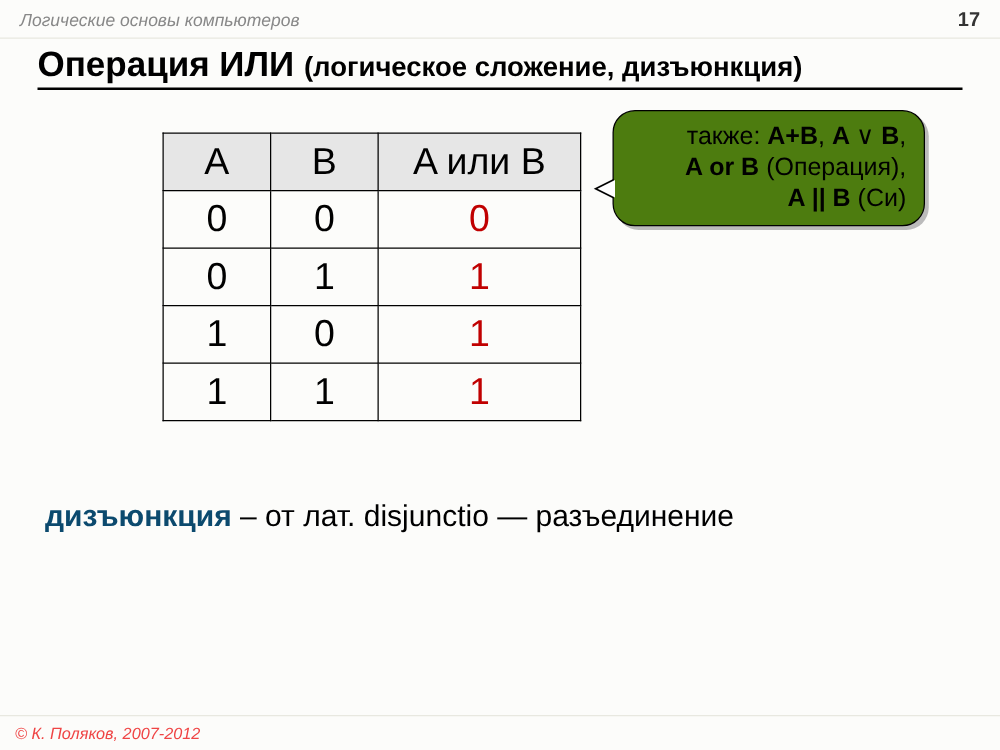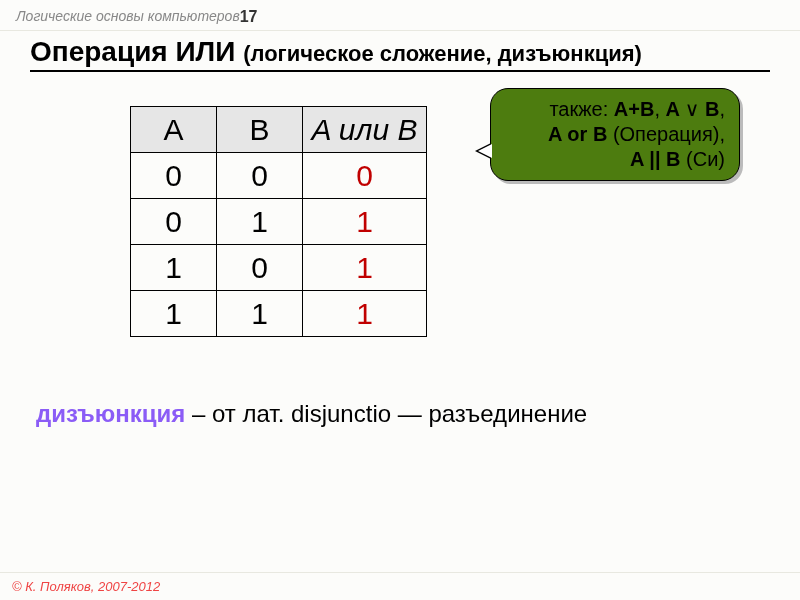--- a/index.html
+++ b/index.html
@@ -9,21 +9,21 @@
     font-family: Arial, sans-serif;
     position: relative;
     overflow: hidden;
   }
   .header-bar {
     position: absolute; top: 0; left: 0; right: 0;
     padding: 8px 16px 4px 16px;
     color: #888;
     font-style: italic;
     font-size: 14px;
-    display: flex; 
+    display: flex; justify-content: space-between;
     border-bottom: 1px solid #e8e8e0;
   }
   .page-num { font-weight: bold; font-style: normal; font-size: 16px; color: #333; }
   .title-line {
     position: absolute; top: 36px; left: 30px; right: 30px;
     border-bottom: 2px solid #000;
     padding-bottom: 2px;
   }
   .title-main { font-weight: bold; font-size: 28px; }
   .title-sub { font-weight: bold; font-size: 22px; }
@@ -37,21 +37,21 @@
   table.truth th, table.truth td {
     border: 1.5px solid #000;
     text-align: center;
     height: 46px;
   }
   table.truth th {
     background: #e6e6e6; font-weight: normal;
   }
   .colA { width: 86px; }
   .colB { width: 86px; }
-  .colR { width: 124px; font-style: italic; }
+  .colR { width: 162px; }
   .red { color: #c00000; }
   .callout-wrap {
     position: absolute; top: 8px; left: 490px;
   }
   .callout {
     position: relative;
     background: #4d7c0f;
     border: 1.5px solid #000;
     border-radius: 18px;
     padding: 8px 14px 8px 14px;
@@ -78,21 +78,21 @@
     border-top: 7px solid transparent;
     border-bottom: 7px solid transparent;
     border-right: 14px solid #fff;
     z-index: 1;
   }
   .bold { font-weight: bold; }
   .etym {
     position: absolute; top: 320px; left: 36px; right: 36px;
     font-size: 24px;
   }
-  .etym .term { color: #8b5cf6; font-weight: bold; }
+  .etym .term { color: #0c4a6e; font-weight: bold; }
   .etym .lat { }
   .footer {
     position: absolute; left: 0; right: 0; bottom: 0;
     padding: 6px 12px;
     color: #ef4444; font-size: 13px; font-style: italic;
     border-top: 1px solid #e8e8e0;
   }
   .vee { font-family: "Times New Roman", serif; }
 </style>
 </head>

